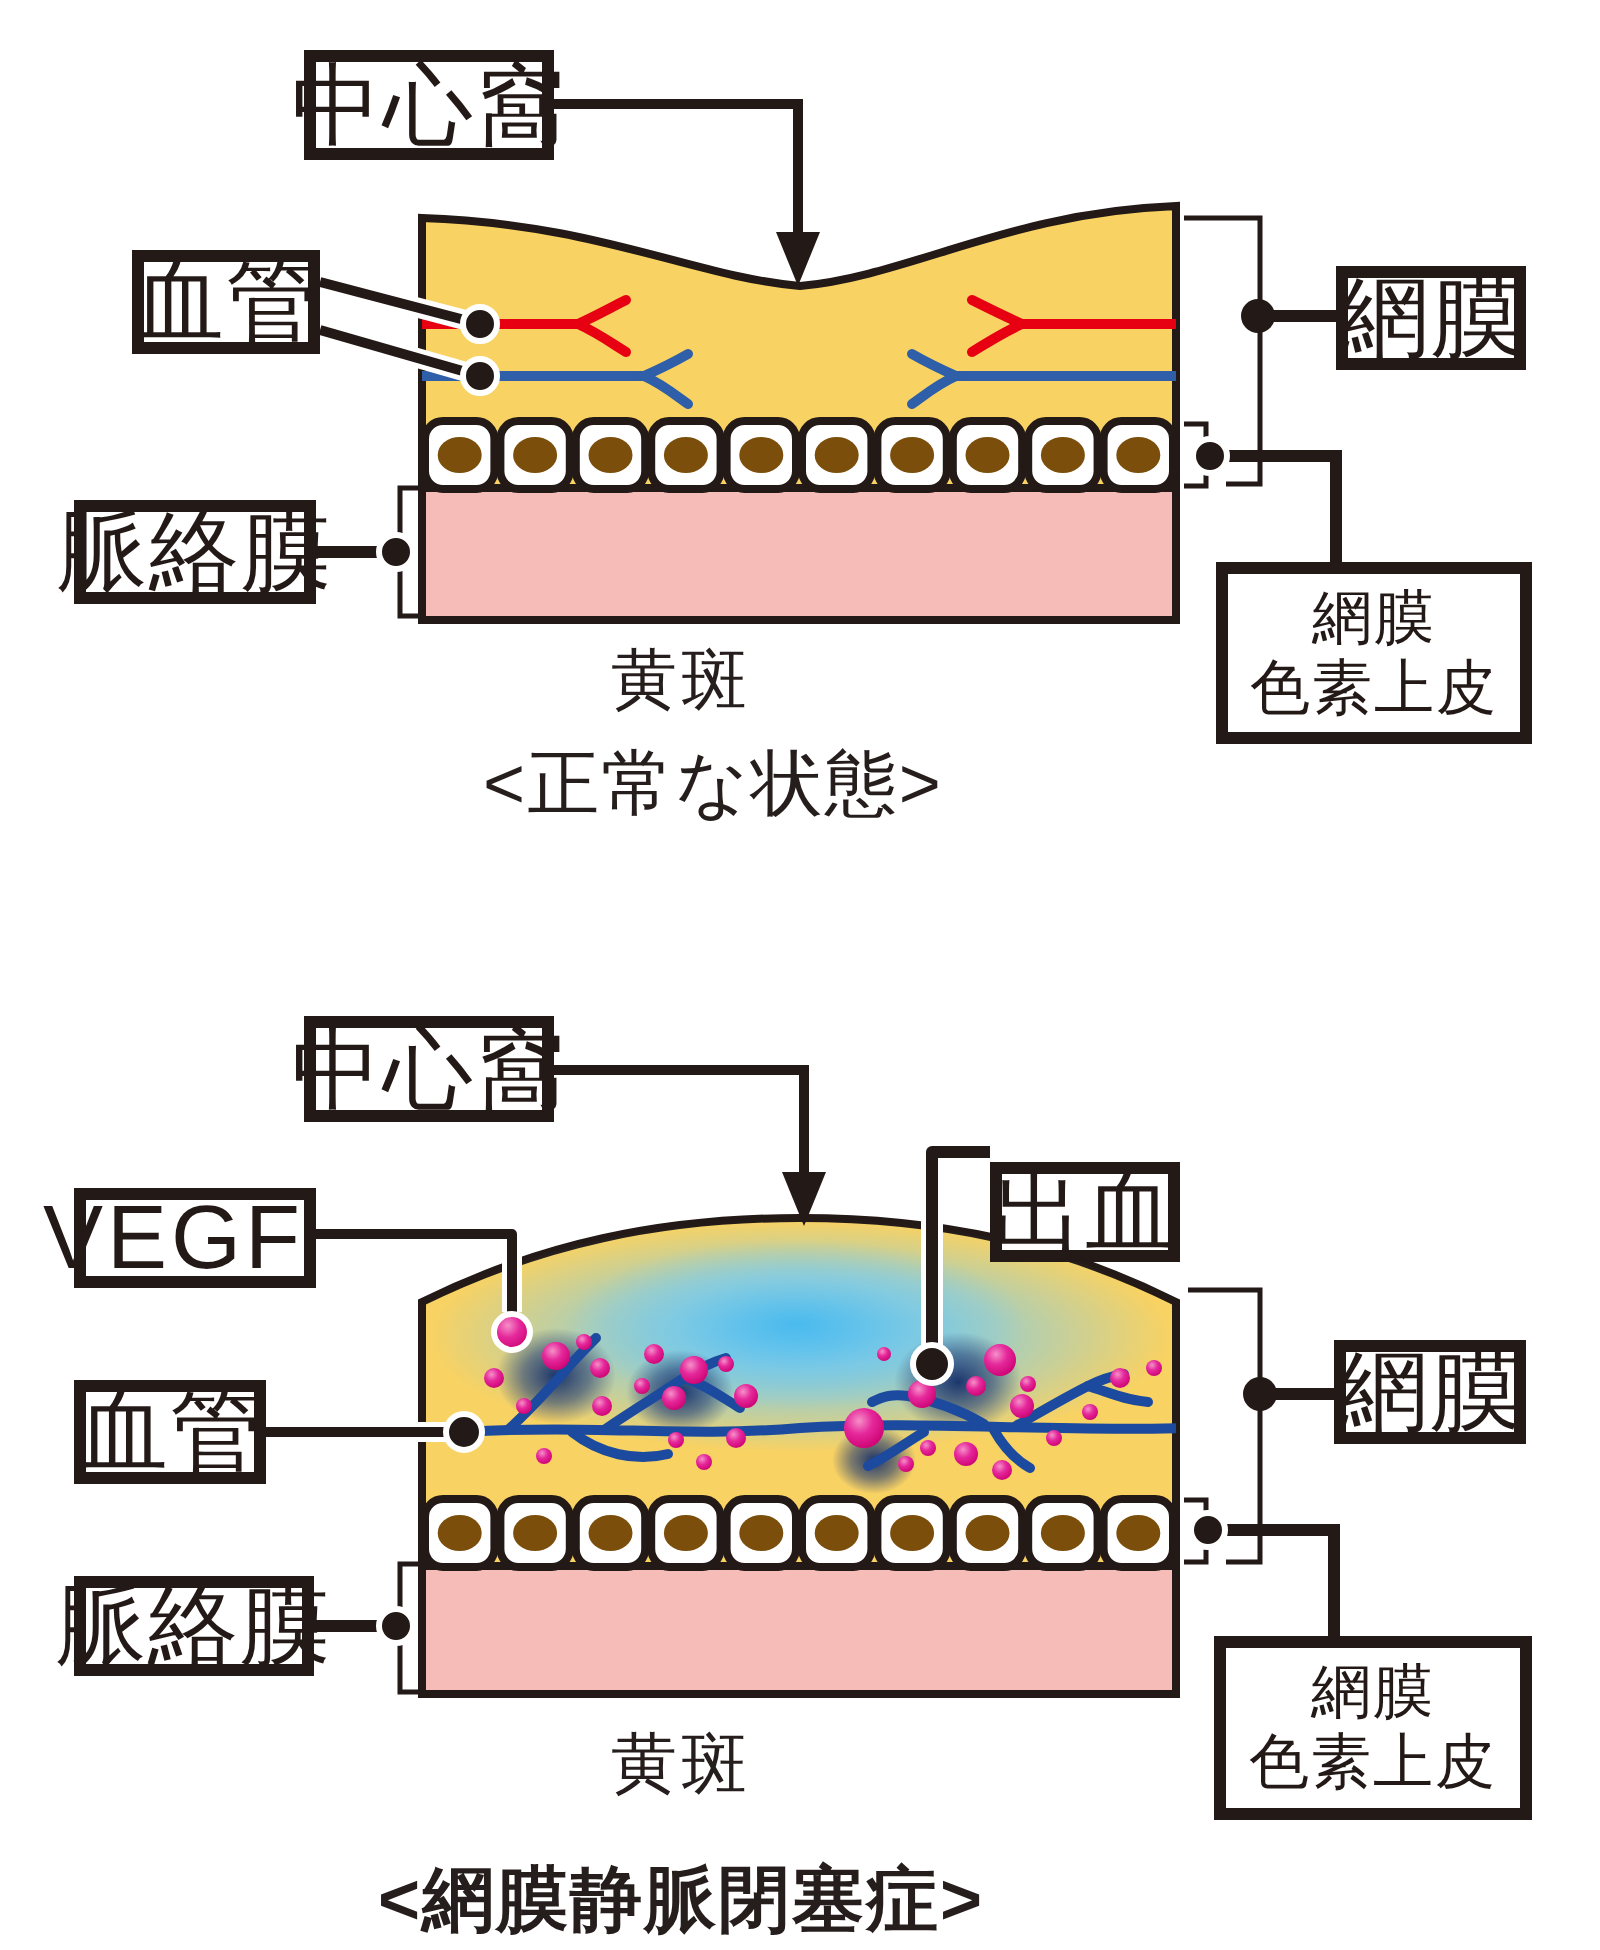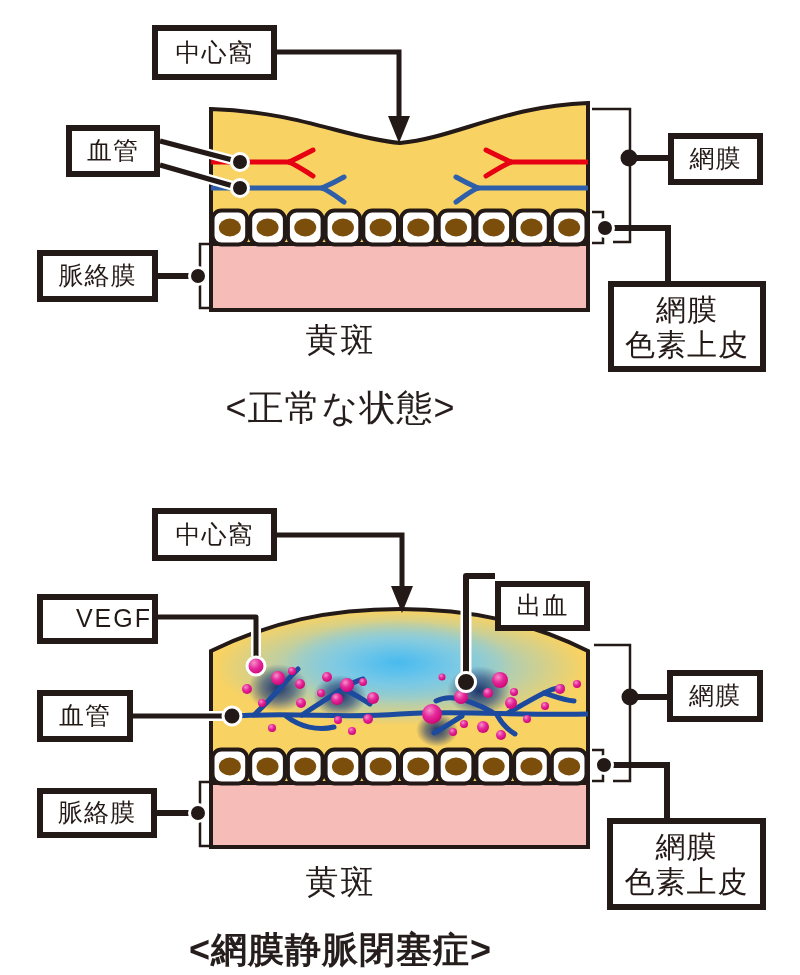--- a/index.html
+++ b/index.html
@@ -4,36 +4,36 @@
 <style>
   html,body{margin:0;padding:0;background:#ffffff;}
   #canvas{
     position:relative;width:800px;height:975px;background:#ffffff;overflow:hidden;
     font-family:"Liberation Sans","DejaVu Sans",sans-serif;color:#231916;
   }
   #art{position:absolute;left:0;top:0;}
   .lb{
     position:absolute;box-sizing:border-box;background:#ffffff;
     border:6px solid #231916;display:flex;align-items:center;justify-content:center;
-    font-size:25px;letter-spacing:1px;color:#231916;line-height:1.1;text-align:center;
+    font-size:45px;letter-spacing:1px;color:#231916;line-height:1.1;text-align:center;
     white-space:nowrap;
   }
   .lb.small{font-size:30px;}
   .lb .two{display:flex;flex-direction:column;gap:2px;}
   .cap{position:absolute;left:0;width:681px;text-align:center;color:#251E1C;}
   .cap.macula{font-size:33px;letter-spacing:2px;}
   .cap.title{font-size:36px;letter-spacing:1px;}
   
   #lb-fovea-n{left:152px;top:25px;width:125px;height:55px;}
   #lb-vessel-n{left:66px;top:125px;width:94px;height:52px;}
   #lb-retina-n{left:668px;top:133px;width:95px;height:52px;}
   #lb-rpe-n{left:608px;top:281px;width:158px;height:91px;}
   #lb-choroid-n{left:37px;top:250px;width:121px;height:52px;}
   #cap-macula-n{top:318px;}
-  #cap-title-n{top:384px;}
+  #cap-title-n{top:368px;margin-left:16px;}
   #lb-fovea-r{left:152px;top:508px;width:125px;height:53px;}
   #lb-hemo-r{left:495px;top:581px;width:95px;height:50px;}
   #lb-vegf-r{left:37px;top:594px;width:121px;height:50px;letter-spacing:2px;justify-content:flex-end;}
   #lb-vessel-r{left:37px;top:690px;width:96px;height:52px;}
   #lb-retina-r{left:667px;top:670px;width:96px;height:52px;}
   #lb-rpe-r{left:607px;top:818px;width:159px;height:92px;}
   #lb-choroid-r{left:37px;top:788px;width:120px;height:50px;}
   #cap-macula-r{top:860px;}
   #cap-title-r{top:926px;font-weight:bold;}
 </style>

